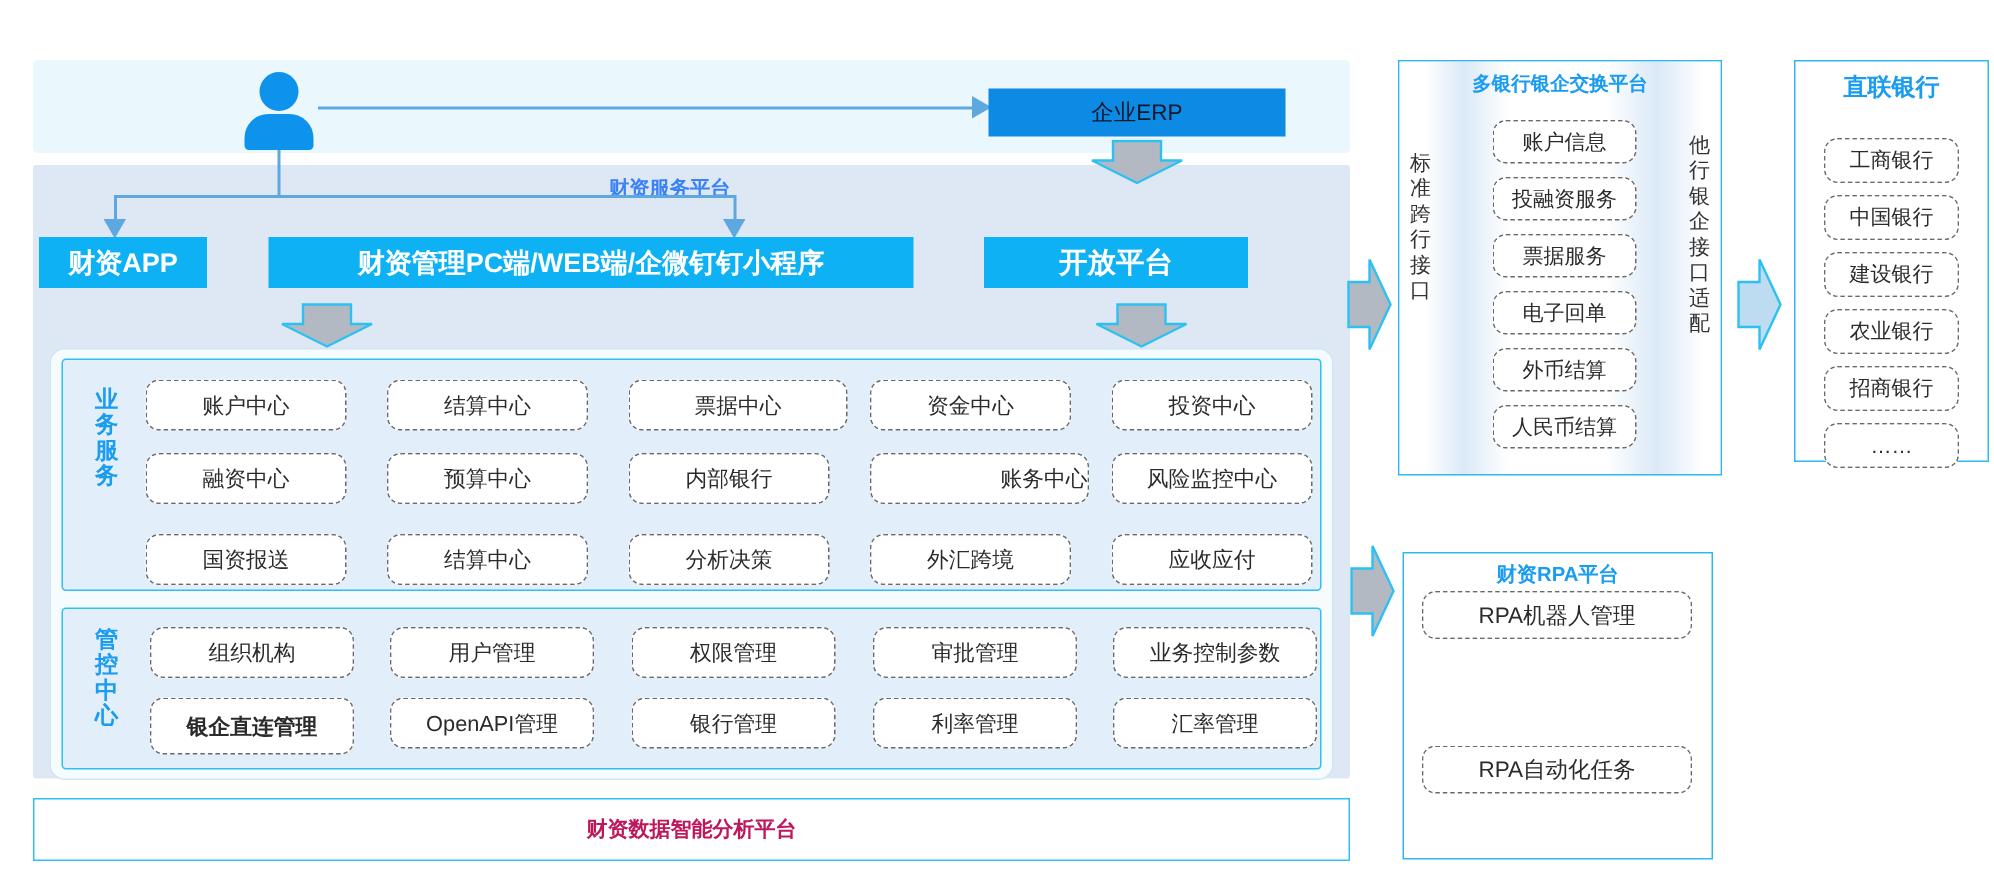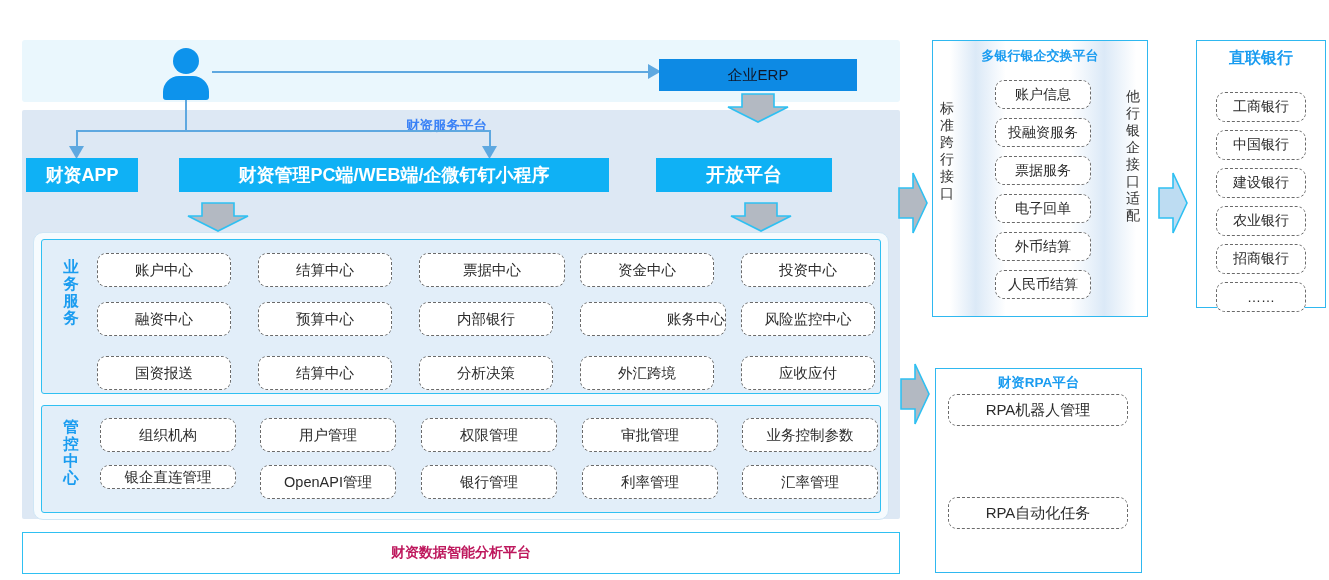--- a/index.html
+++ b/index.html
@@ -193,21 +193,21 @@
       </div>
       <div class="cell" style="left: 421px; top: 418px; width: 136px; height: 34px; display: flex; align-items: center; justify-content: center;">
         <span>权限管理</span>
       </div>
       <div class="cell" style="left: 582px; top: 418px; width: 136px; height: 34px; display: flex; align-items: center; justify-content: center;">
         <span>审批管理</span>
       </div>
       <div class="cell" style="left: 742px; top: 418px; width: 136px; height: 34px; display: flex; align-items: center; justify-content: center;">
         <span>业务控制参数</span>
       </div>
-      <div class="cell" style="left: 100px; top: 465px; width: 136px; height: 24px; display: flex; align-items: center; justify-content: center;">
+      <div class="cell" style="left: 100px; top: 465px; width: 136px; height: 38px; display: flex; align-items: center; justify-content: center; font-weight: bold;">
         <span>银企直连管理</span>
       </div>
       <div class="cell" style="left: 260px; top: 465px; width: 136px; height: 34px; display: flex; align-items: center; justify-content: center;">
         <span>OpenAPI管理</span>
       </div>
       <div class="cell" style="left: 421px; top: 465px; width: 136px; height: 34px; display: flex; align-items: center; justify-content: center;">
         <span>银行管理</span>
       </div>
       <div class="cell" style="left: 582px; top: 465px; width: 136px; height: 34px; display: flex; align-items: center; justify-content: center;">
         <span>利率管理</span>

